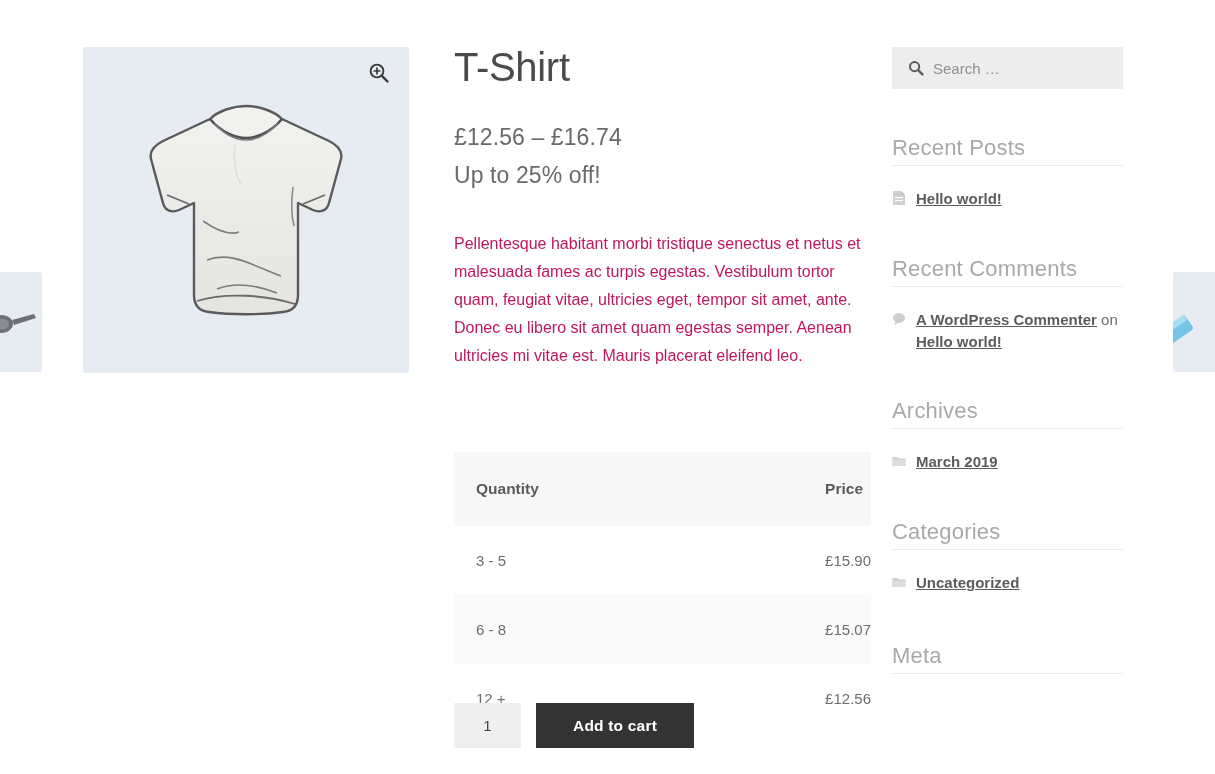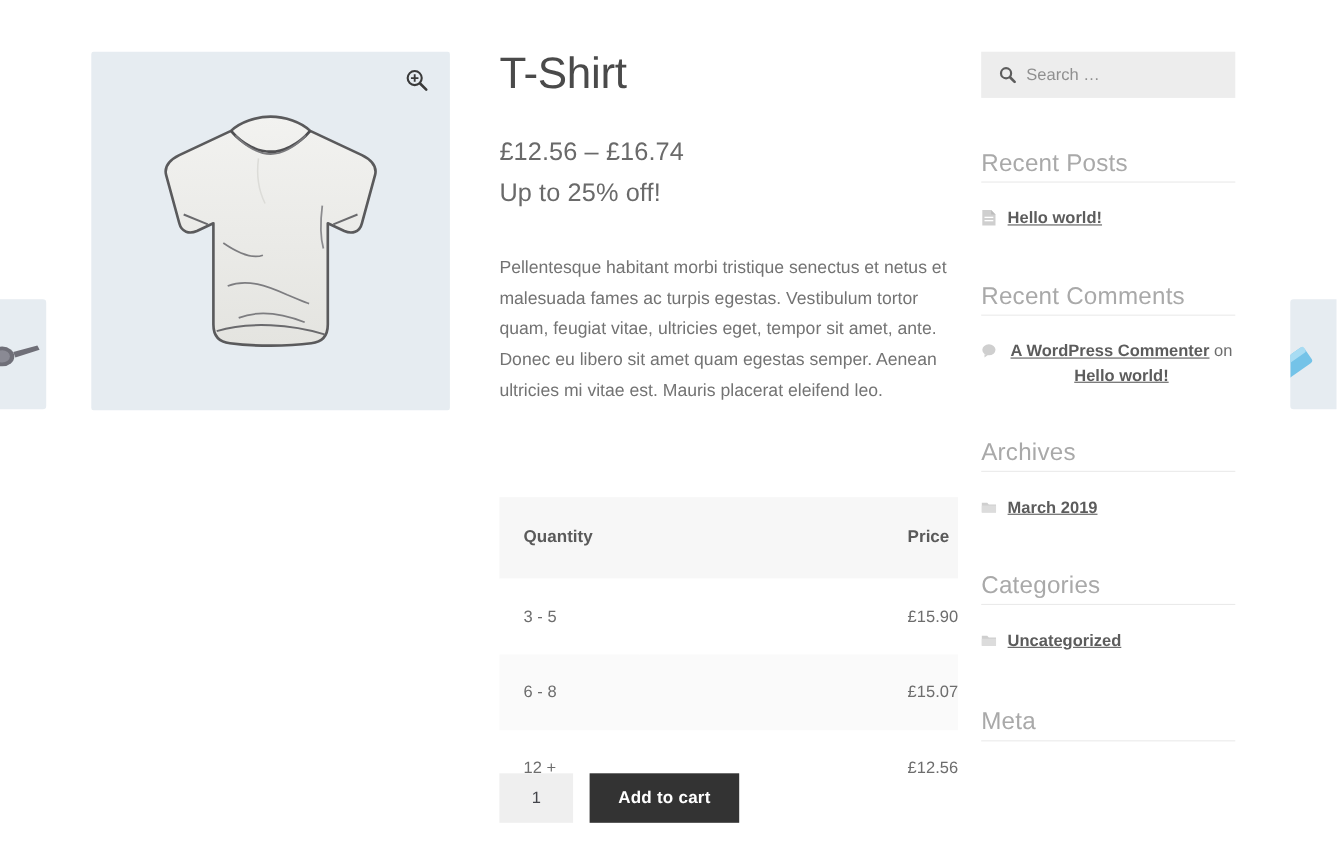--- a/index.html
+++ b/index.html
@@ -41,21 +41,21 @@
   .price-block { margin-top: 34px; }
   .price-range {
     font-size: 23px; color: #6a6a6a; font-weight: 400; letter-spacing: .1px;
   }
   .price-note {
     font-size: 23px; color: #6a6a6a; font-weight: 400;
     margin-top: 11px; letter-spacing: .1px;
   }
   .prod-desc {
     margin-top: 41px; font-size: 16px; line-height: 1.75;
-    color: #737373; width: 418px;
+    color: #be185d; width: 418px;
   }
 
   
   .tier-table {
     position: absolute; left: 454px; top: 452px;
     width: 417px; border-collapse: collapse; font-size: 15px;
   }
   .tier-table th {
     background: #f7f7f7; text-align: left; font-weight: 700;
     color: #5a5a5a; padding: 28px 0 28px 22px; font-size: 15.5px;
@@ -70,21 +70,21 @@
   .tier-table th.col-qty, .tier-table td.col-qty { width: 244px; }
 
   
   .cart-form { position: absolute; left: 454px; top: 703px; display: flex; }
   .qty-input {
     width: 67px; height: 45px; background: #efefef; border: none;
     text-align: center; font-size: 15px; color: #43454b;
     font-family: "Liberation Sans", sans-serif;
   }
   .addcart-btn {
-    margin-left: 15px; height: 45px; padding: 0 26px;
+    margin-left: 15px; height: 45px; padding: 0 37px;
     background: #333333; color: #ffffff; border: none;
     font-size: 15.5px; font-weight: 700; cursor: pointer;
     font-family: "Liberation Sans", sans-serif; letter-spacing: .2px;
   }
 
   
   .sidebar { position: absolute; left: 892px; top: 47px; width: 231px; }
   .search-wrap {
     position: relative; width: 231px; height: 42px;
     background: #ededed; display: flex; align-items: center;
@@ -96,21 +96,21 @@
     font-family: "Liberation Sans", sans-serif;
   }
   .search-input::placeholder { color: #8f8f8f; }
 
   .widget { margin-top: 46px; }
   .widget-title {
     font-size: 22px; font-weight: 300; color: #a9a9a9;
     letter-spacing: .2px; padding-bottom: 4px;
     border-bottom: 1px solid #eaeaea;
   }
-  .widget-list { list-style: none; padding-top: 22px; text-align: center; }
+  .widget-list { list-style: none; padding-top: 22px; }
   .widget-list li {
     display: flex; align-items: flex-start; gap: 10px;
     font-size: 15px; line-height: 1.45; color: #6d6d6d;
     margin-bottom: 12px;
   }
   .widget-list li .li-icon { flex: none; margin-top: 2px; width: 14px; height: 16px; }
   .widget-list a {
     color: #5c5c5c; text-decoration: underline; font-weight: 700;
   }
   .widget-list .on-word { font-weight: 400; color: #6d6d6d; }

